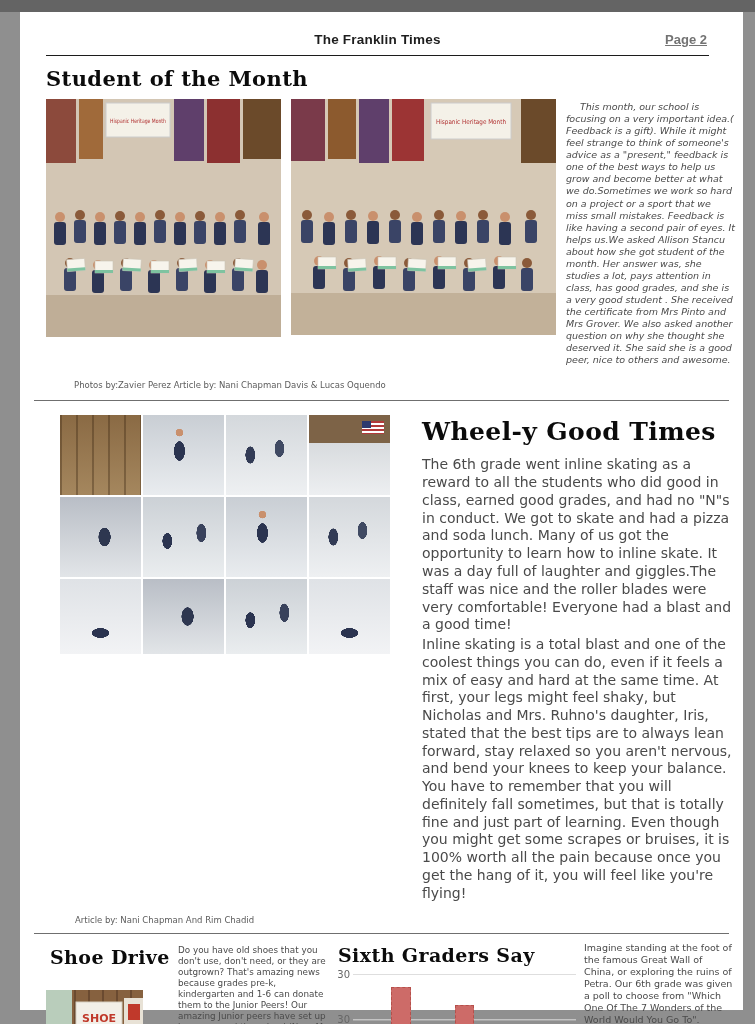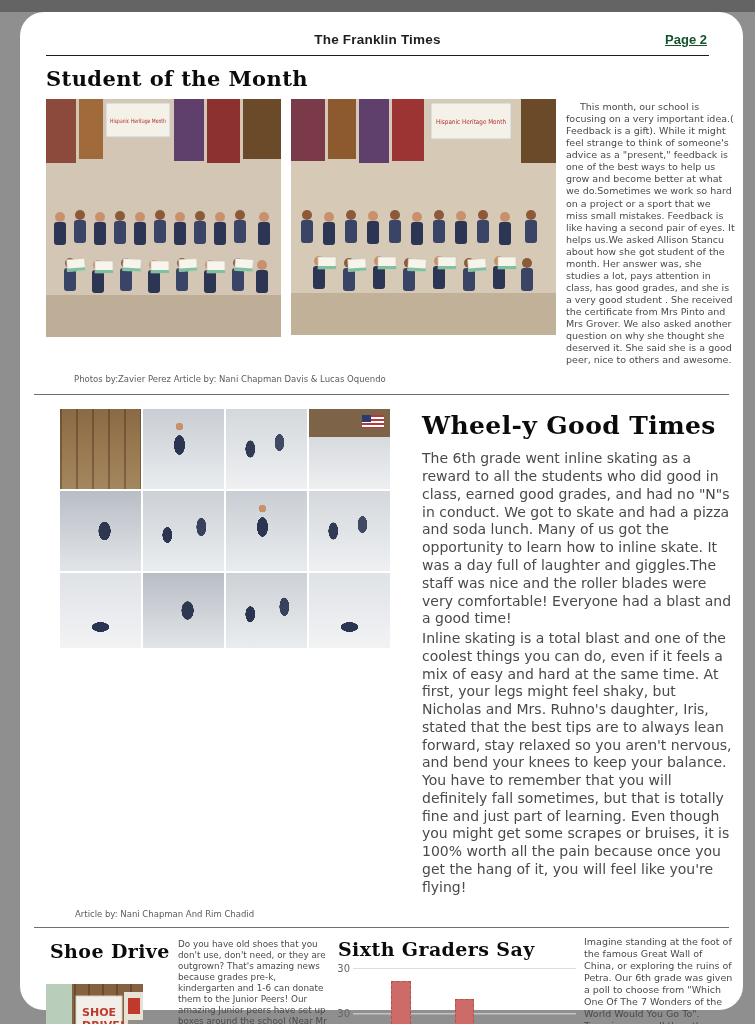--- a/index.html
+++ b/index.html
@@ -3,41 +3,41 @@
 <meta charset="utf-8">
 <style>
   html,body{margin:0;padding:0;}
   body{
     width:755px;height:1024px;position:relative;overflow:hidden;
     background:#8f8f8f;font-family:"DejaVu Sans",sans-serif;
   }
   .topbar{position:absolute;top:0;left:0;width:755px;height:12px;background:#646464;}
   .page{
     position:absolute;left:20px;top:12px;width:723px;height:998px;
-    background:#ffffff;box-sizing:border-box;border-radius:24px;
+    background:#ffffff;box-sizing:border-box;
   }
   
   .hdr{position:relative;height:43px;margin:0 34px 0 26px;border-bottom:1.6px solid #1c1c1c;}
   .hdr-title{
     position:absolute;left:0;right:0;top:20px;text-align:center;
     font-family:"Liberation Sans",sans-serif;font-size:13.5px;font-weight:600;color:#1e1e1e;letter-spacing:.2px;
   }
-  .hdr-page{position:absolute;right:2px;top:20px;font-family:"Liberation Sans",sans-serif;font-size:13px;font-weight:600;color:#14532d;text-decoration:underline;}
+  .hdr-page{position:absolute;right:2px;top:20px;font-family:"Liberation Sans",sans-serif;font-size:13px;font-weight:600;color:#737373;text-decoration:underline;}
   
   .display-title{font-family:"DejaVu Serif",serif;font-weight:900;color:#0b0b0b;letter-spacing:.4px;}
   .bodytext{color:#4a4a4a;text-align:left;}
   .caption{font-size:8.5px;color:#5c5c5c;}
   .divider{border:none;border-top:1px solid #6f6f6f;margin:0;}
   
   .s1-title{font-size:21px;margin:10px 0 8px 26px;}
   .s1-row{display:flex;gap:10px;margin:0 8px 0 26px;}
   .photo{background:#4d7c0f;overflow:hidden;flex:none;}
   .photo svg{display:block;}
   .s1-text{width:180px;font-size:9.5px;line-height:1.27;}
-  .s1-text p{margin:2px 0 0 0;text-indent:14px;}
+  .s1-text p{margin:2px 0 6px 0;text-indent:14px;font-style:italic;}
   .s1-caption{margin:8px 0 0 54px;}
   .div1{margin:10px 14px 0 14px;}
   
   .s2-row{display:flex;gap:32px;margin:14px 8px 0 40px;}
   .collage{width:330px;height:235px;flex:none;display:grid;
     grid-template-columns:1fr 1fr 1fr 1fr;grid-template-rows:80px 80px 75px;gap:2px;background:#fff;}
   .tile{position:relative;}
   .s2-right{width:340px;}
   .s2-title{font-size:25px;margin:2px 0 10px 0;}
   .s2-text{font-size:14px;line-height:1.27;}

